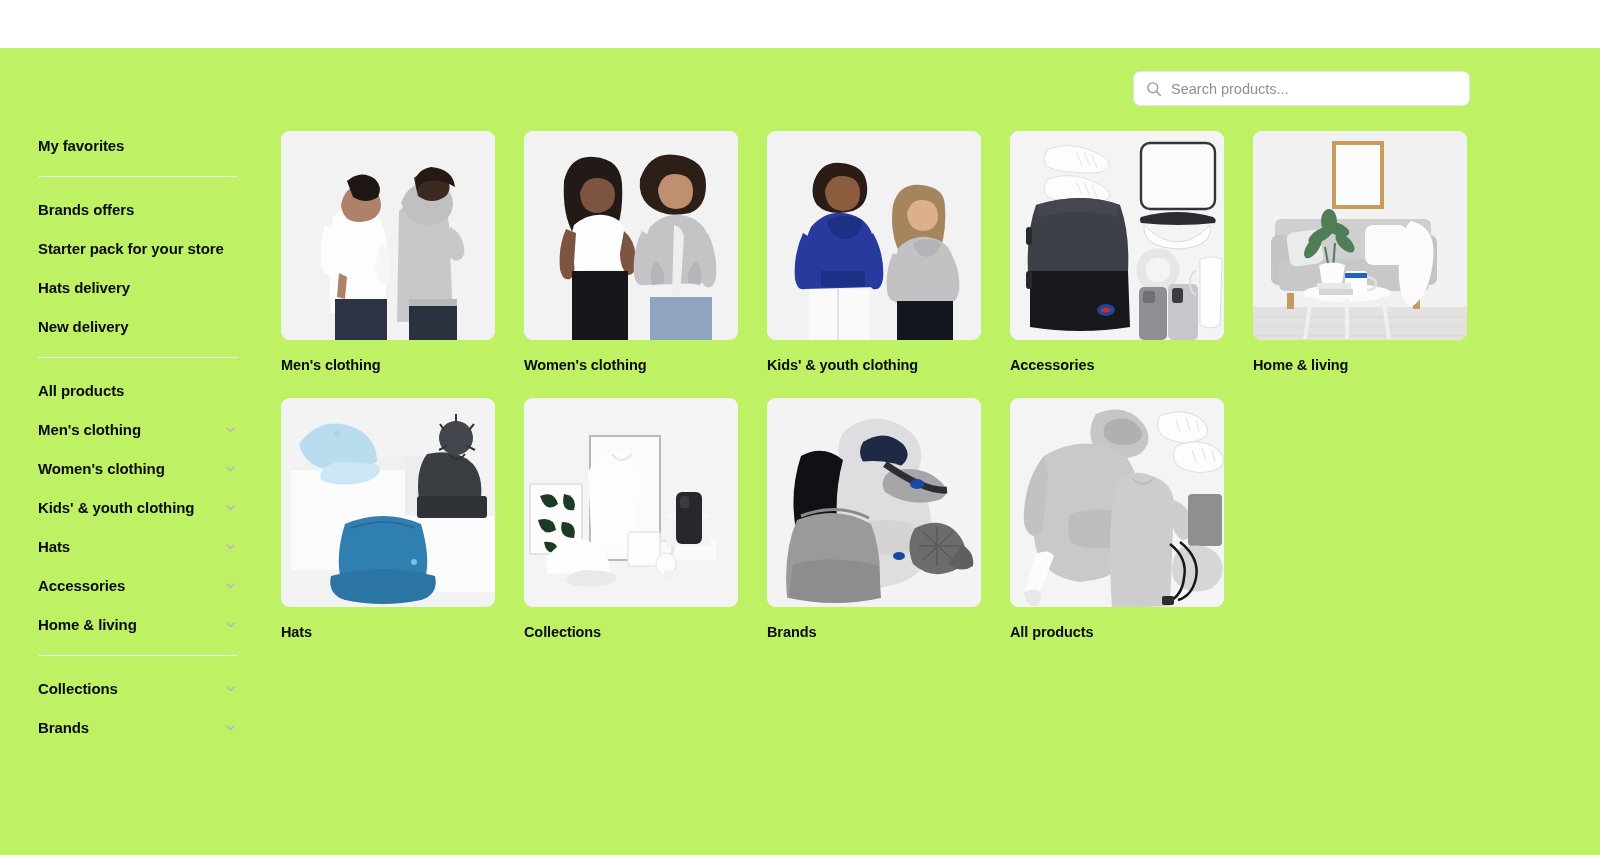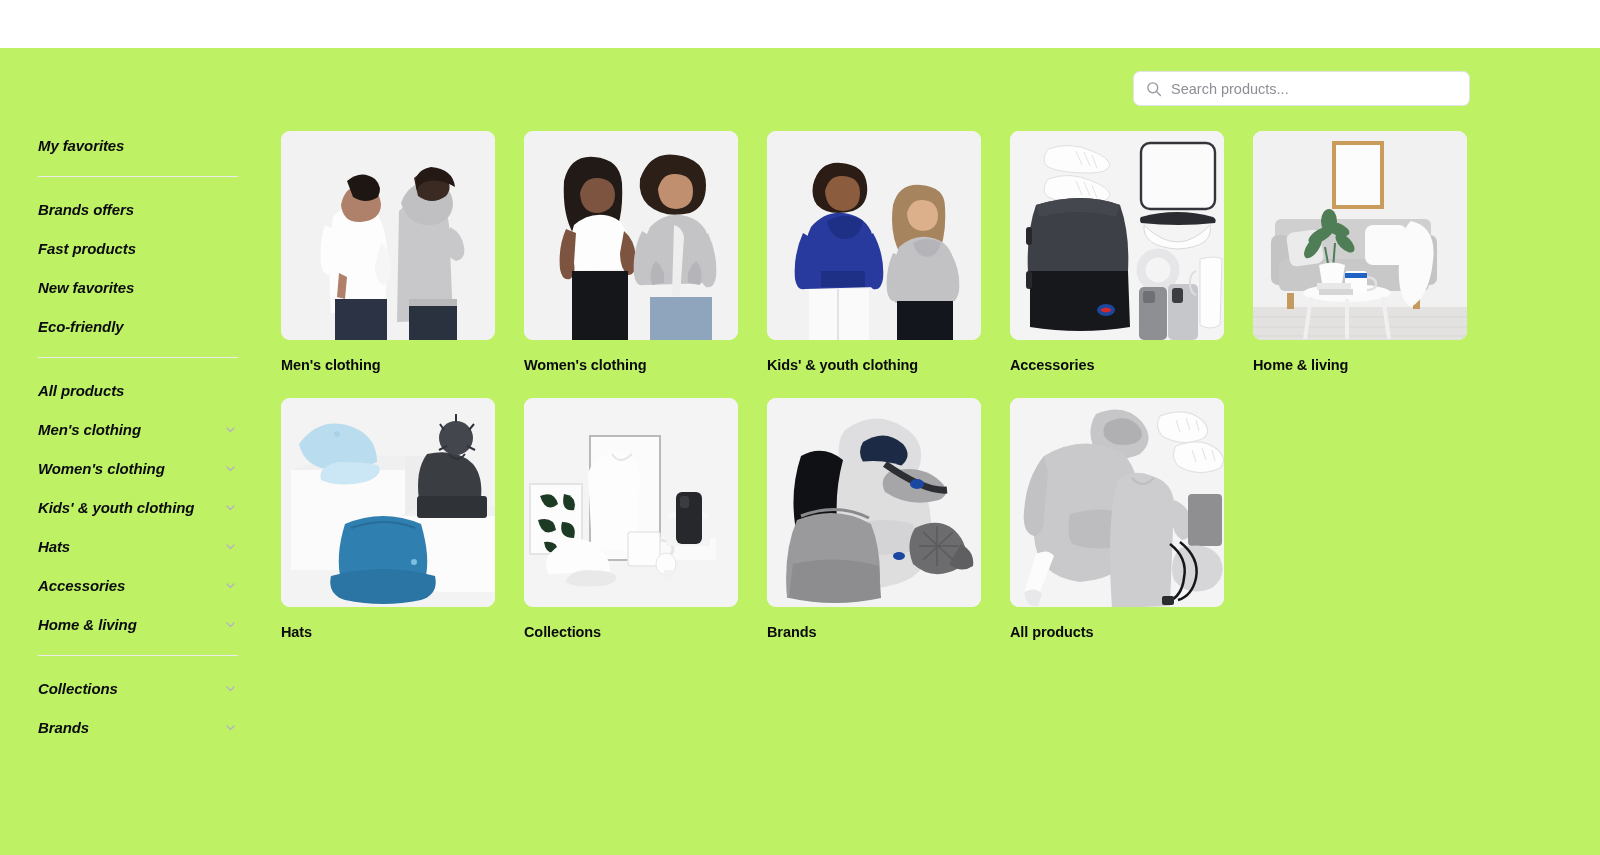--- a/index.html
+++ b/index.html
@@ -32,21 +32,20 @@
     font-size: 14.5px; color: #2b2b30;
     width: 100%; height: 100%;
     padding: 0;
   }
   .search-input::placeholder { color: #8e8e96; }
 
   
   .sidebar {
     position: absolute; left: 38px; top: 78px;
     width: 200px;
-    font-style: italic;
   }
   .nav-item {
     display: flex; align-items: center; justify-content: space-between;
     height: 39px;
     cursor: pointer;
     user-select: none;
   }
   .nav-item .lbl {
     font-size: 15px;
     font-weight: bold;
@@ -120,27 +119,27 @@
         <span class="lbl">My favorites</span>
       </div>
     </div>
     <div class="divider"></div>
 
     <div class="grp-gap-top">
       <div class="nav-item">
         <span class="lbl">Brands offers</span>
       </div>
       <div class="nav-item">
-        <span class="lbl">Fast products</span>
-      </div>
-      <div class="nav-item">
-        <span class="lbl">New favorites</span>
-      </div>
-      <div class="nav-item">
-        <span class="lbl">Eco-friendly</span>
+        <span class="lbl">Starter pack for your store</span>
+      </div>
+      <div class="nav-item">
+        <span class="lbl">Hats delivery</span>
+      </div>
+      <div class="nav-item">
+        <span class="lbl">New delivery</span>
       </div>
     </div>
     <div class="divider"></div>
 
     <div class="grp-gap-top">
       <div class="nav-item">
         <span class="lbl">All products</span>
       </div>
       <div class="nav-item">
         <span class="lbl">Men's clothing</span>

